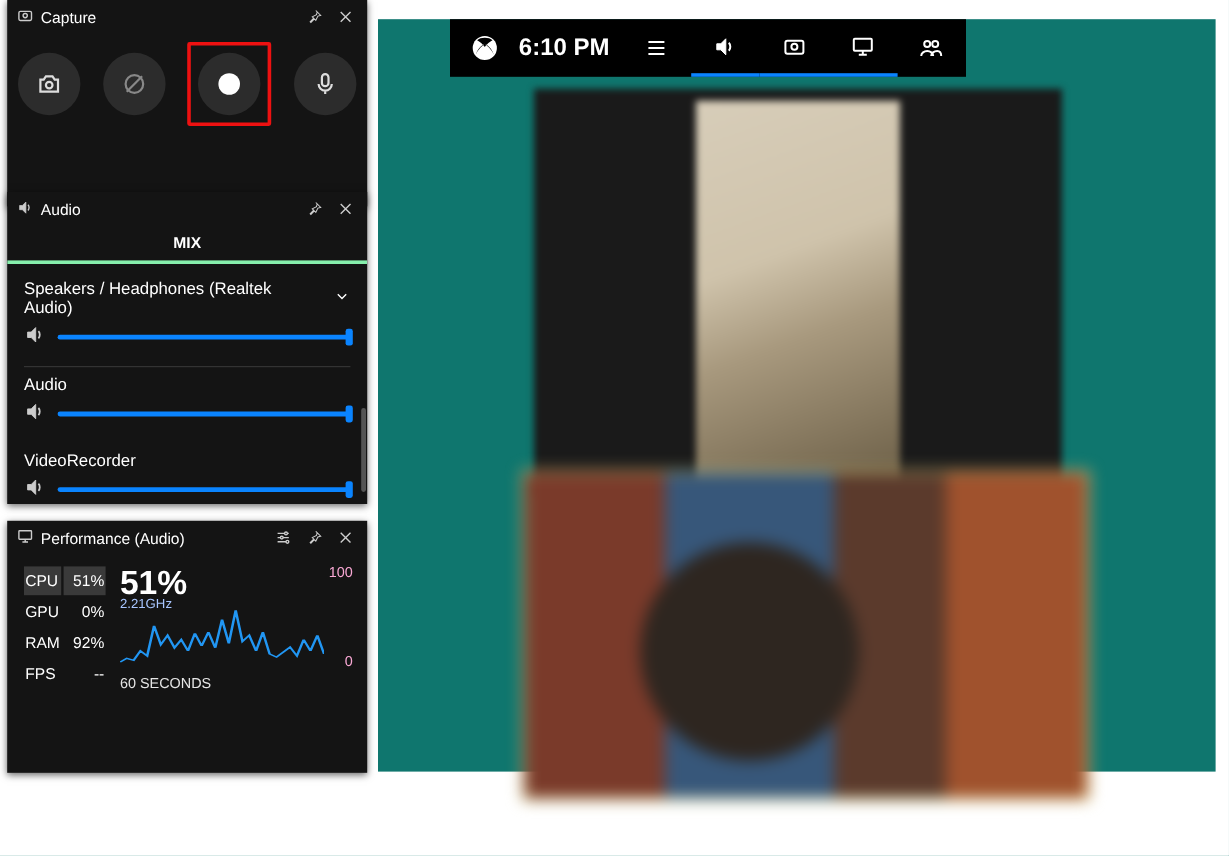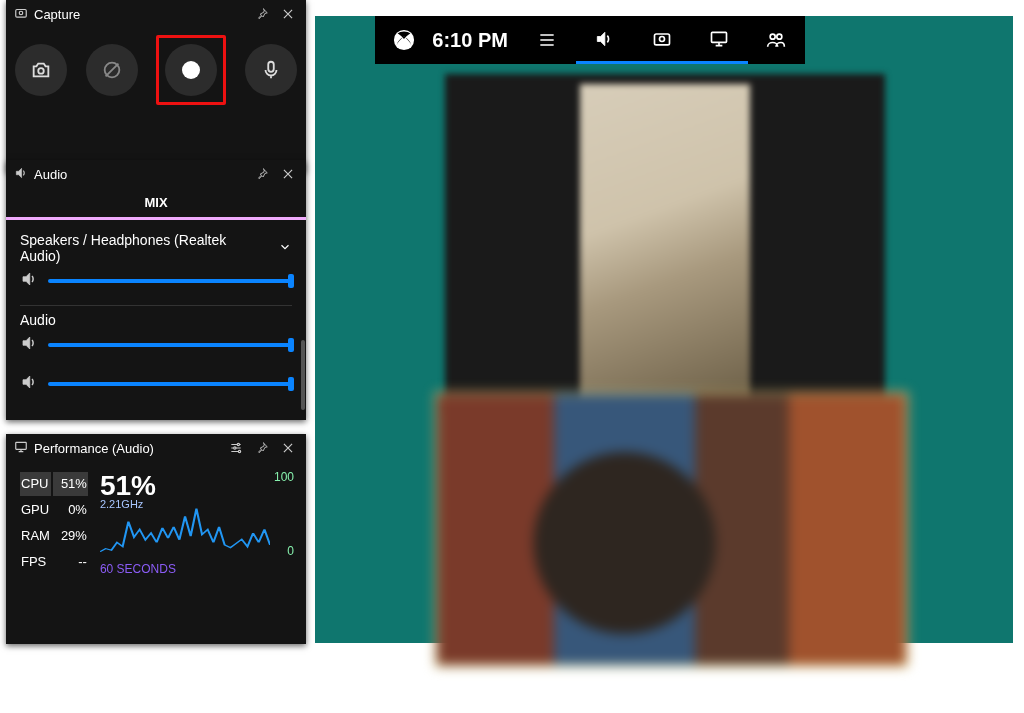--- a/index.html
+++ b/index.html
@@ -62,21 +62,21 @@
   .cap-btn svg{width:22px;height:22px;fill:#ddd;stroke:#ddd;}
   .highlight{border:3px solid #e11;border-radius:2px;padding:6px;}
   .record-dot{width:18px;height:18px;border-radius:50%;background:#fff;}
   .show-all{display:flex;align-items:center;gap:8px;padding:6px 12px;font-size:14px;}
   .show-all svg{width:18px;height:18px;fill:#ddd;stroke:#ddd;}
 
   
   #audio{top:160px;height:260px;overflow:hidden;}
   .tabs{display:flex;height:32px;font-size:13px;font-weight:600;}
   .tab{flex:1;display:flex;justify-content:center;align-items:center;cursor:pointer;}
-  .tab.active{border-bottom:3px solid #f0abfc;}
+  .tab.active{border-bottom:3px solid #86efac;}
   .audio-body{padding:6px 14px 0 14px;font-size:14px;position:relative;}
   .device-row{display:flex;align-items:center;justify-content:space-between;padding:6px 0 2px;gap:40px;}
   .slider-row{display:flex;align-items:center;gap:10px;padding:4px 0 14px;}
   .slider-row svg{width:18px;height:18px;fill:#ccc;stroke:#ccc;}
   .slider{
     flex:1;height:4px;background:#0a84ff;position:relative;border-radius:2px;
   }
   .slider::after{
     content:"";position:absolute;right:-2px;top:-5px;width:6px;height:14px;
     background:#0a84ff;border-radius:2px;
@@ -86,23 +86,23 @@
 
   
   #perf{top:434px;height:210px;}
   .perf-body{display:flex;padding:8px 12px;gap:10px;}
   .metrics{font-size:13px;line-height:22px;}
   .metrics .sel{background:#3a3a3a;padding:0 4px;border-radius:2px;margin-top:19px;}
   .metrics td.val{text-align:right;padding-left:8px;}
   .chart-area{flex:1;position:relative;}
   .big-pct{font-size:28px;font-weight:700;}
   .ghz{font-size:11px;color:#a8c6ff;margin-top:-4px;}
-  .axis-r{position:absolute;right:0;font-size:12px;color:#86efac;}
+  .axis-r{position:absolute;right:0;font-size:12px;color:#f9a8d4;}
   .ax-top{top:0;}.ax-bot{bottom:18px;}
-  .x-label{position:absolute;bottom:0;left:0;font-size:12px;color:#8b5cf6;}
+  .x-label{position:absolute;bottom:0;left:0;font-size:12px;color:#e5e5e5;}
   .chart{position:absolute;left:0;right:24px;top:36px;bottom:18px;}
   .chart svg{width:100%;height:100%;}
   .chart path{fill:none;stroke:#2196f3;stroke-width:2;}
 
   .mic-slash{stroke:#888;}
 </style>
 </head>
 <body>
 
 <div class="stage">
@@ -250,20 +250,23 @@
         </div>
       <div class="slider-row">
         <span>
           <svg viewBox="0 0 24 24">
               <path d="M4 9v6h4l5 5V4L8 9H4z"></path>
               <path d="M16 8c2 2 2 6 0 8" fill="none" stroke-width="2"></path>
             </svg>
         </span>
         <div class="slider"></div>
       </div>
+      <div class="device-row">
+          <span>VideoRecorder</span>
+        </div>
       <div class="slider-row">
         <span>
           <svg viewBox="0 0 24 24">
               <path d="M4 9v6h4l5 5V4L8 9H4z"></path>
               <path d="M16 8c2 2 2 6 0 8" fill="none" stroke-width="2"></path>
             </svg>
         </span>
         <div class="slider"></div>
       </div>
       <div class="mini-scroll"></div>
@@ -307,21 +310,21 @@
               <tr class="sel">
             <td>CPU</td>
                 <td class="val">51%</td>
           </tr>
           <tr>
             <td>GPU</td>
                 <td class="val">0%</td>
           </tr>
           <tr>
             <td>RAM</td>
-                <td class="val">29%</td>
+                <td class="val">92%</td>
           </tr>
           <tr>
             <td>FPS</td>
                 <td class="val">--</td>
           </tr>
         </tbody>
           </table>
       </div>
 
       <div class="chart-area">

